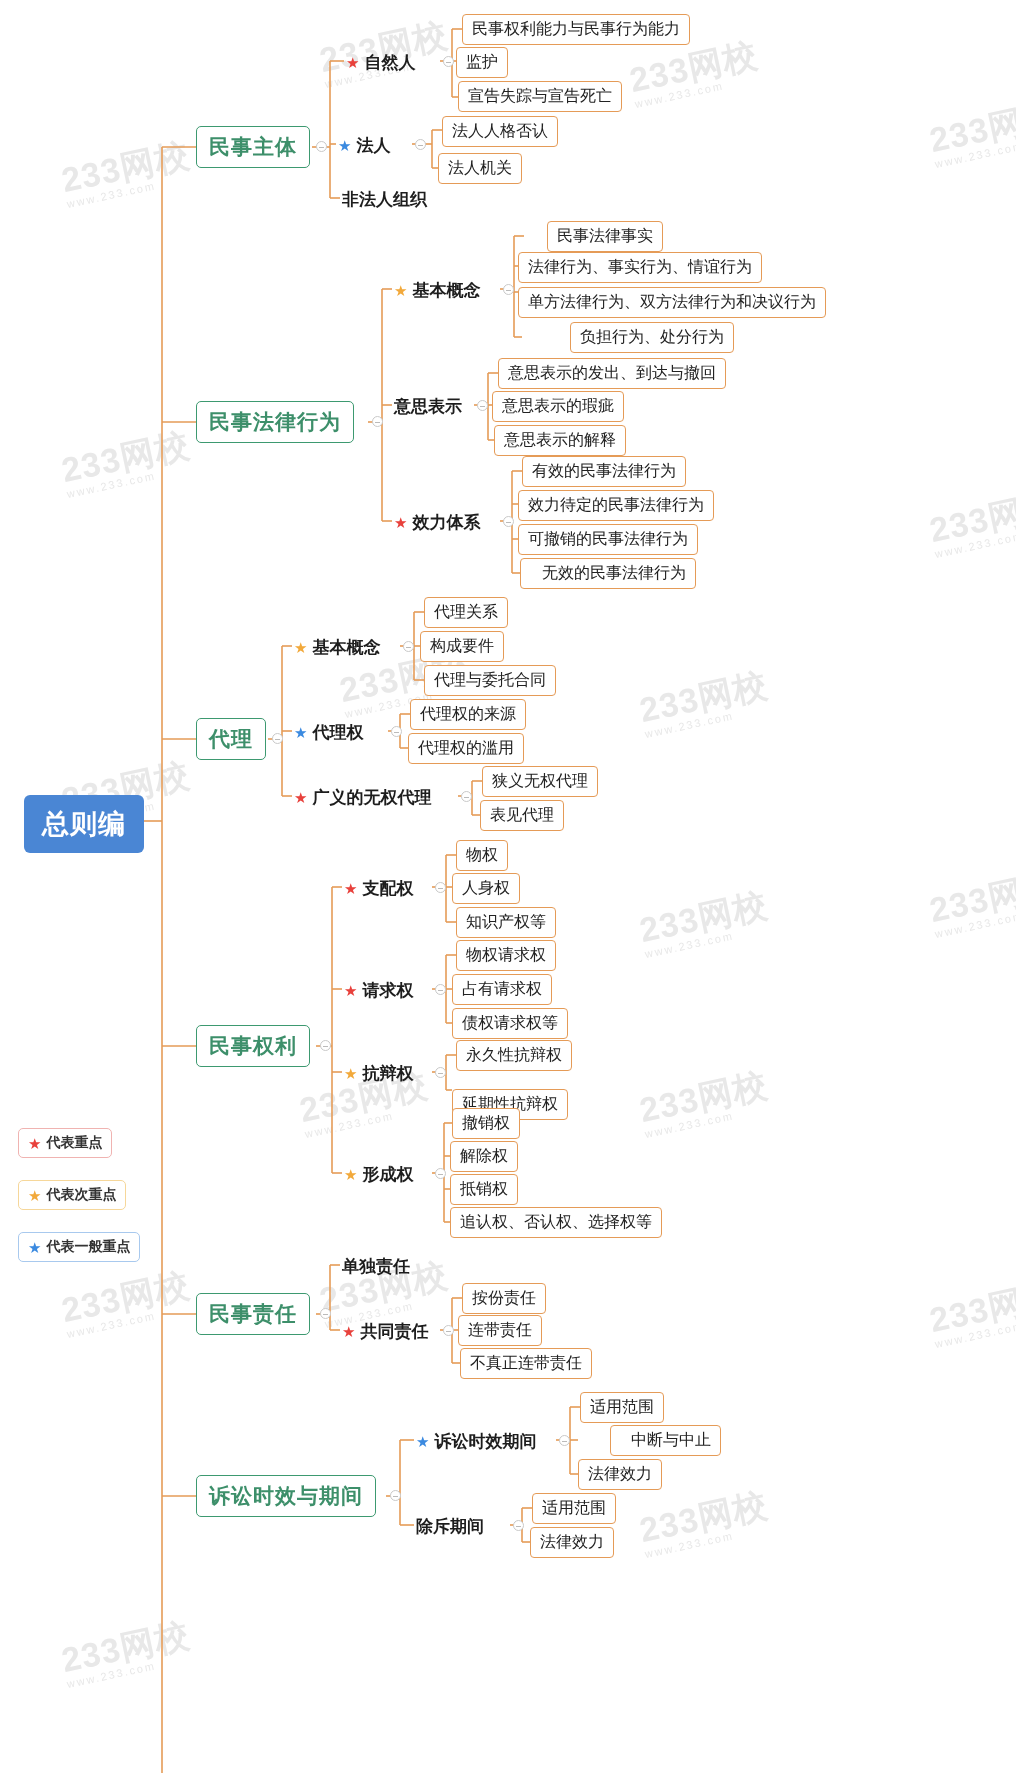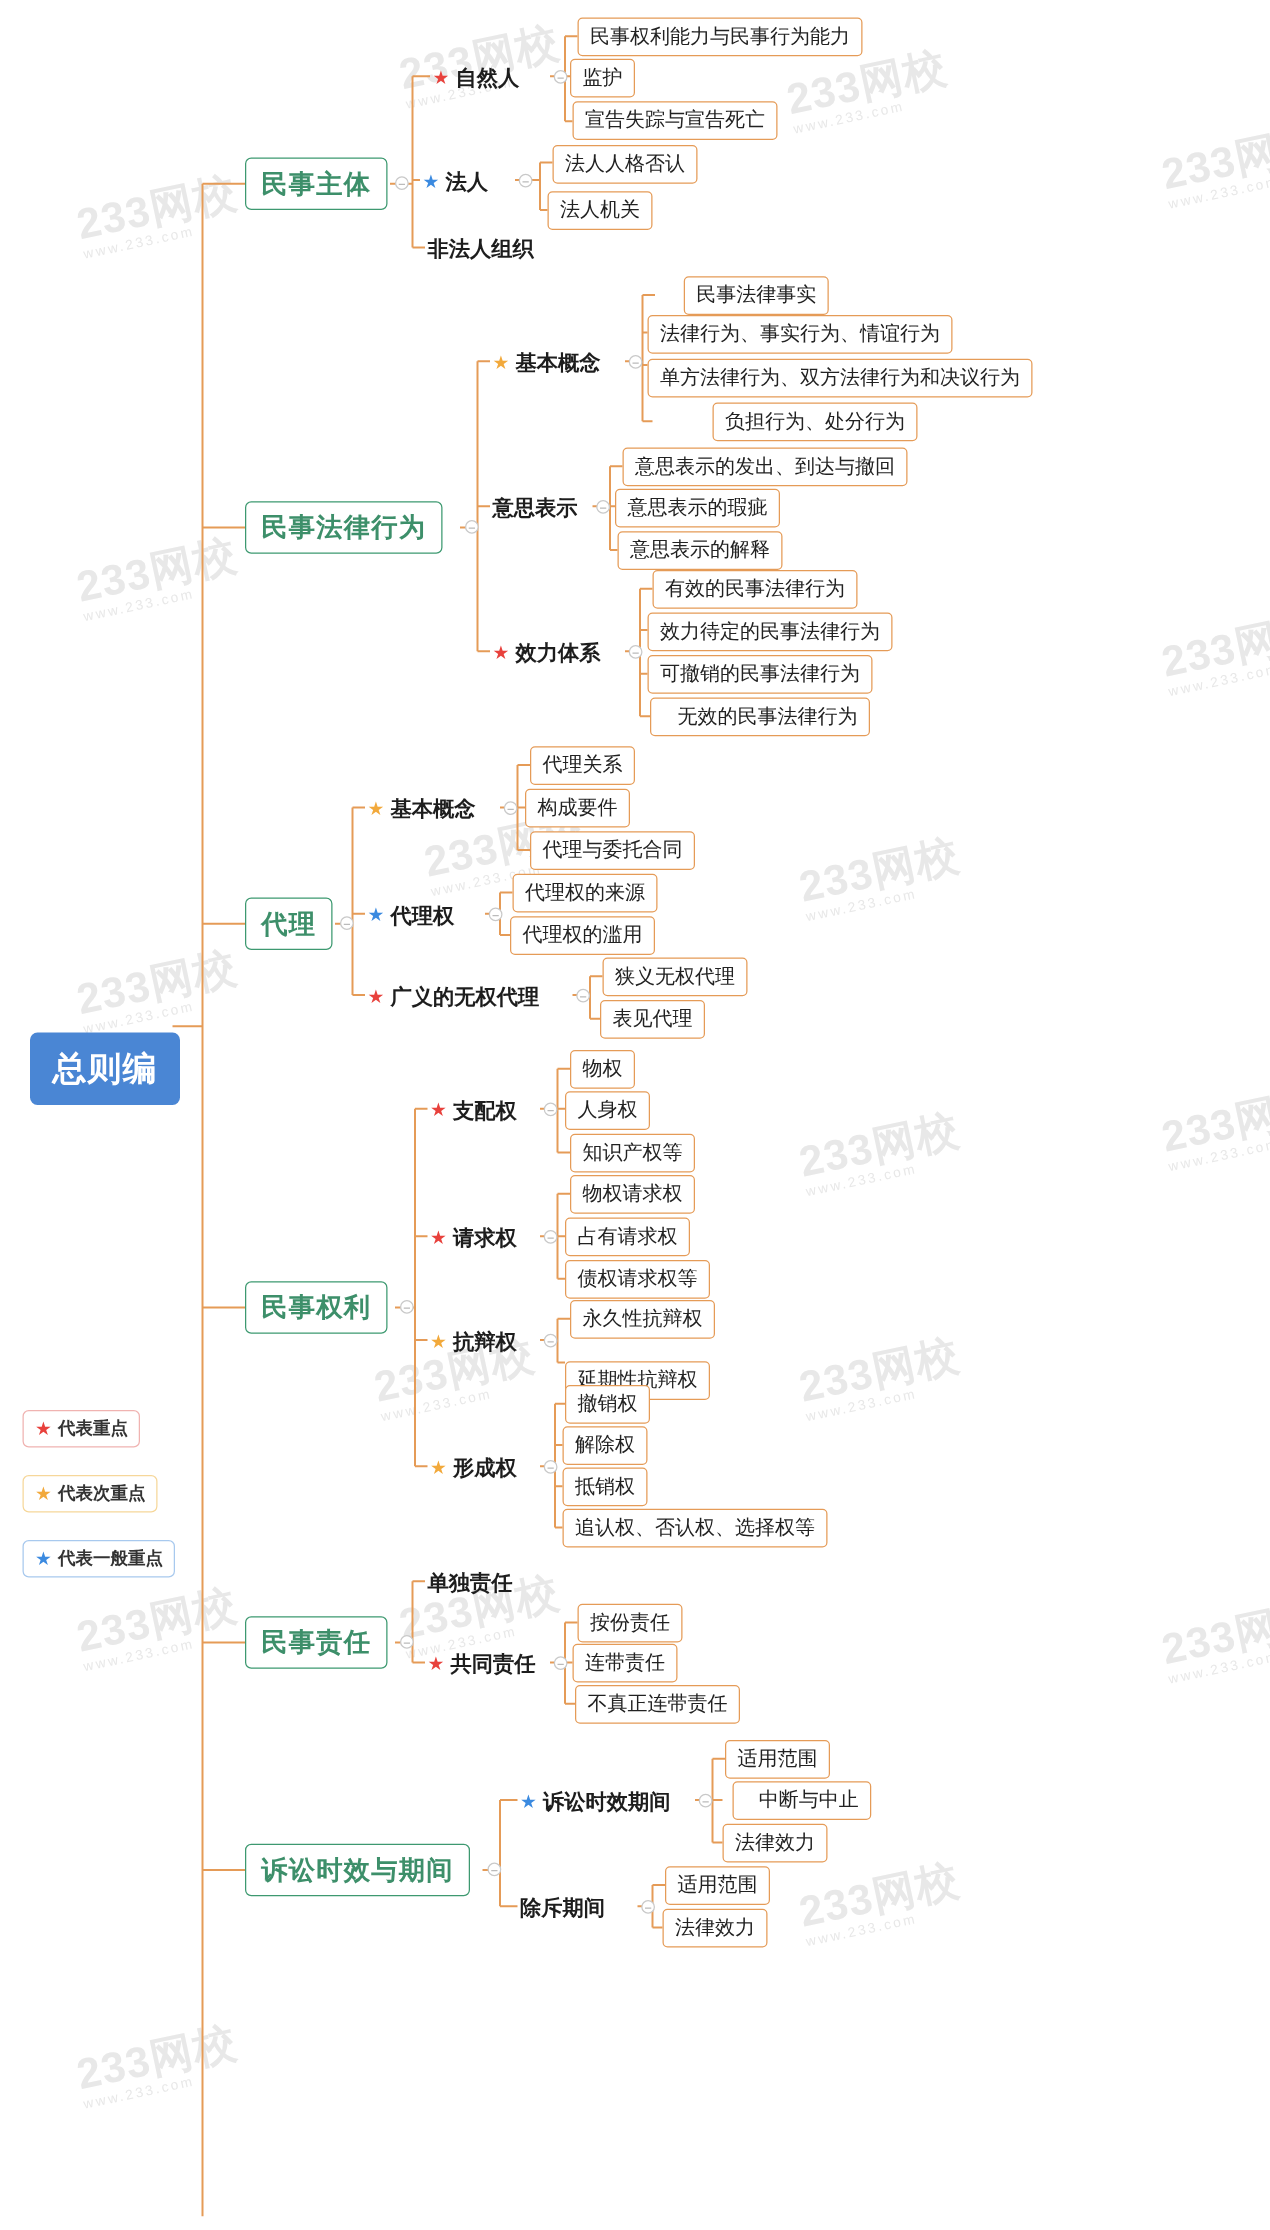--- a/index.html
+++ b/index.html
@@ -269,21 +269,21 @@
       <path d="M570 1440 H578"></path>
       <path d="M570 1474 H578"></path>
 
       <path d="M510 1525 H522"></path>
       <path d="M522 1508 V1542"></path>
       <path d="M522 1508 H532"></path>
       <path d="M522 1542 H530"></path>
     </g>
   </svg>
 
-  <div class="node root" style="left:24px; top:795px;margin-top:31px;">总则编</div>
+  <div class="node root" style="left:24px; top:795px;">总则编</div>
 
   <div class="legend-item legend-red" style="left:18px; top:1128px;">
     <span class="star red">★</span>
     <span>代表重点</span>
   </div>
   <div class="legend-item legend-orange" style="left:18px; top:1180px;">
     <span class="star orange">★</span>
     <span>代表次重点</span>
   </div>
   <div class="legend-item legend-blue" style="left:18px; top:1232px;">
@@ -445,21 +445,21 @@
   <div class="node l1" style="left:196px; top:1475px;">诉讼时效与期间</div>
   <div class="handle" style="left:390px; top:1490px;"></div>
 
   <div class="node l2" style="left:414px; top:1428px;">
     <span class="star blue">★</span>
     <span>诉讼时效期间</span>
   </div>
   <div class="handle" style="left:559px; top:1435px;"></div>
 
   <div class="node l3" style="left:580px; top:1392px;">适用范围</div>
-  <div class="node l3" style="left:586px; top:1425px;padding-left:20px;">中断与中止</div>
+  <div class="node l3" style="left:610px; top:1425px;padding-left:20px;">中断与中止</div>
   <div class="node l3" style="left:578px; top:1459px;">法律效力</div>
 
   <div class="node l2" style="left:414px; top:1513px;">
     <span>除斥期间</span>
   </div>
   <div class="handle" style="left:513px; top:1520px;"></div>
 
   <div class="node l3" style="left:532px; top:1493px;">适用范围</div>
   <div class="node l3" style="left:530px; top:1527px;">法律效力</div>
 

